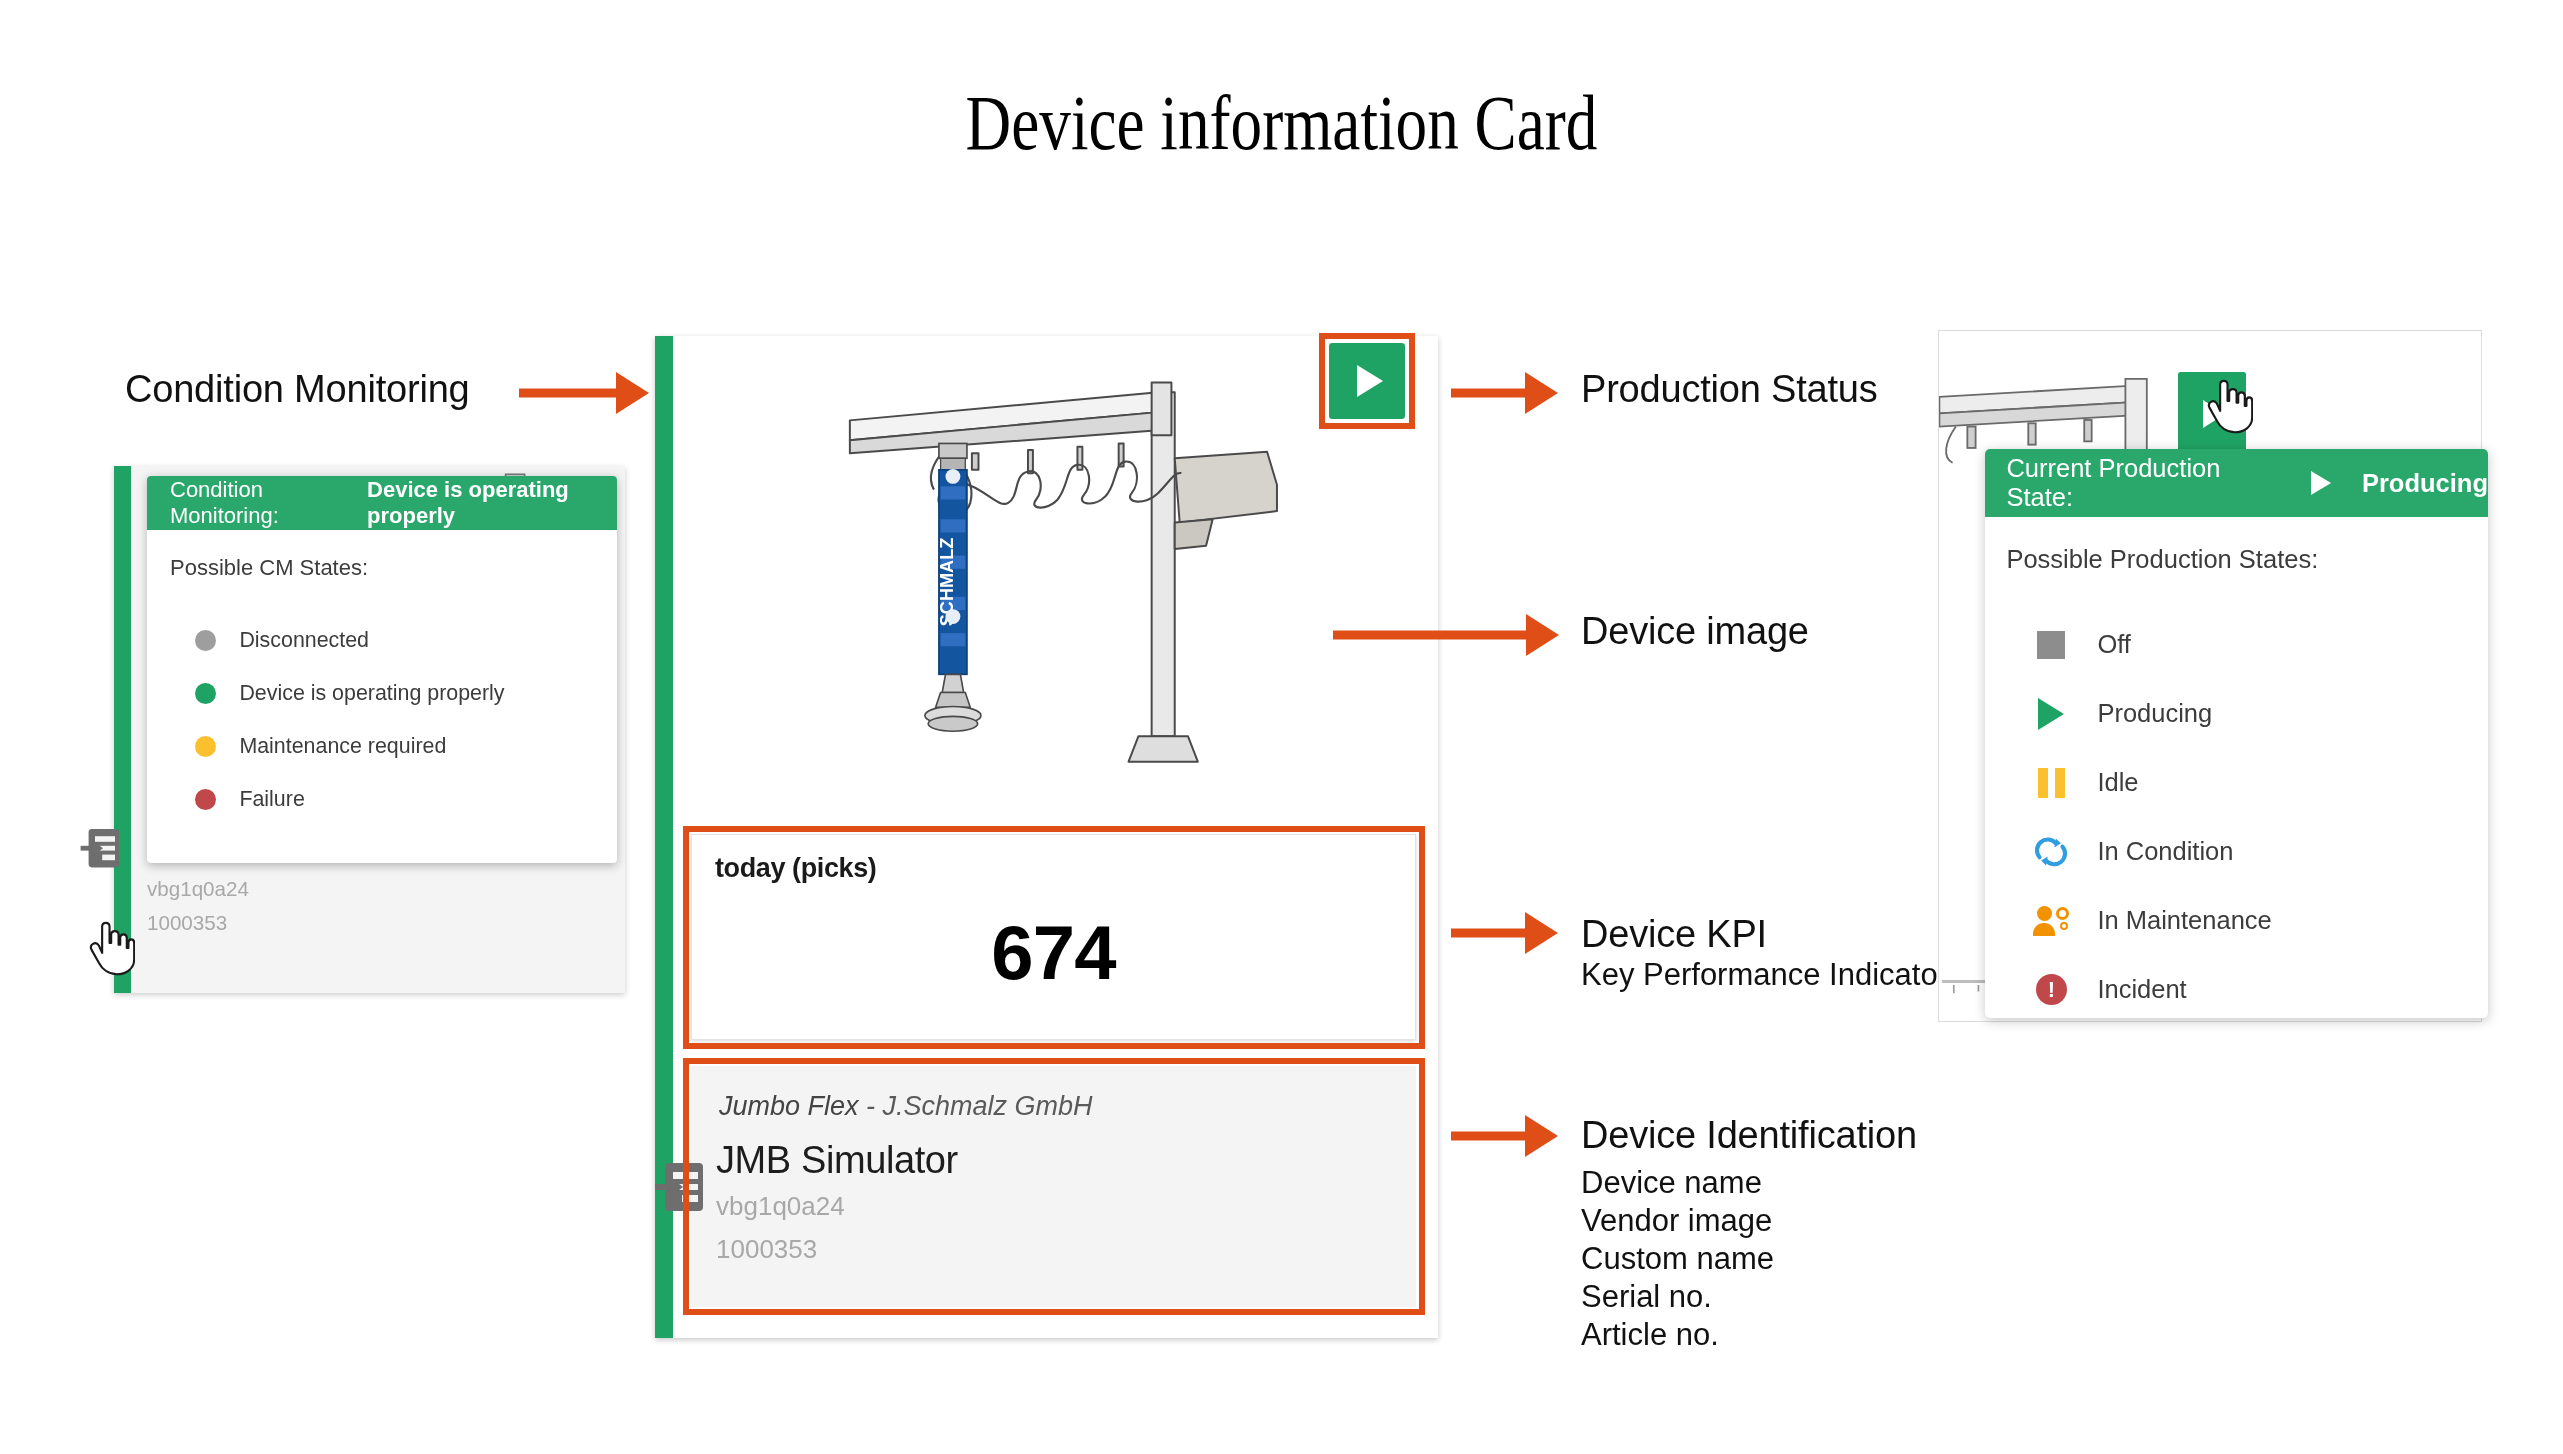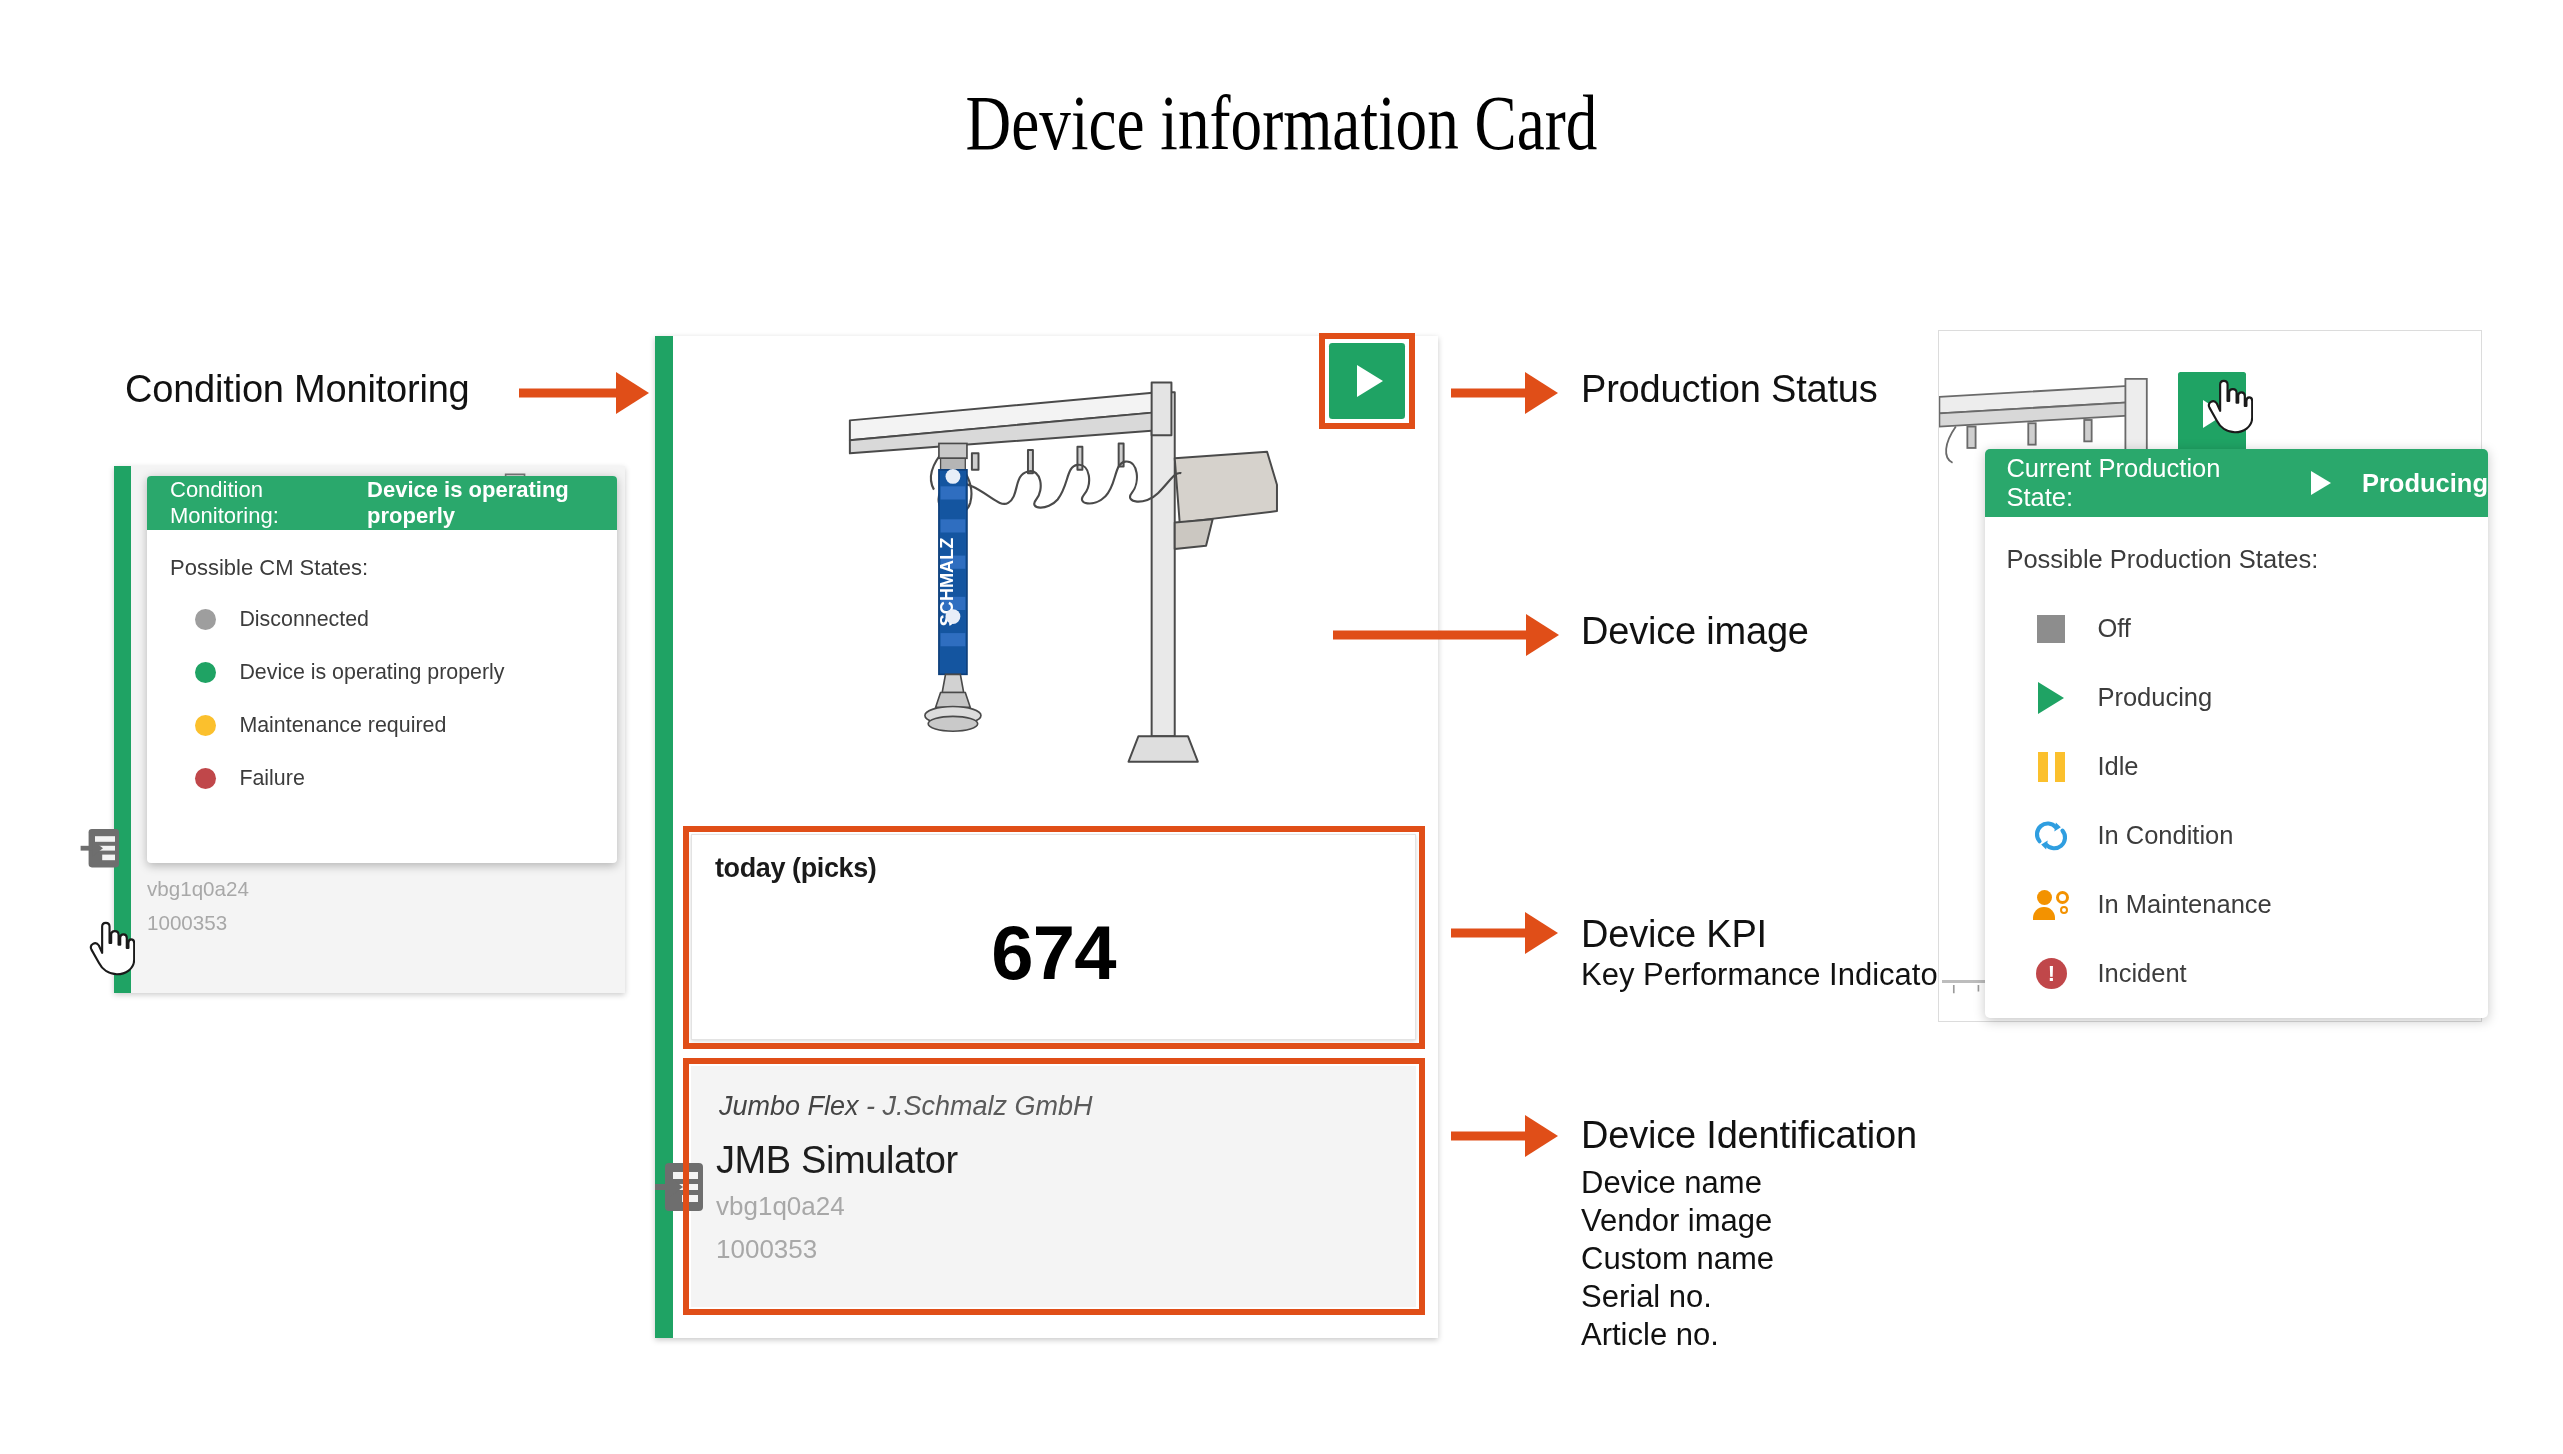--- a/index.html
+++ b/index.html
@@ -95,21 +95,21 @@
   #left-article{position:absolute;left:0;top:115px;font-size:20.6px;color:#a8a8a8;}
 
   #cm-popup{
     left:147px;top:476px;width:470px;height:387px;background:#fff;
     box-shadow:0 2.5px 10px rgba(0,0,0,.26);border-radius:4.1px;overflow:hidden;
   }
   #cm-popup .hdr{height:54px;background:#2aa86c;display:flex;align-items:center;padding-left:23px;}
   #cm-popup .hdr .k{font-size:22px;color:#fff;}
   #cm-popup .hdr .v{font-size:22px;color:#fff;font-weight:bold;margin-left:21.4px;}
   #cm-popup .body{padding:25px 0 0 23px;}
-  #cm-popup .subtitle{font-size:22px;color:#3c3c3c;margin-bottom:12px;}
+  #cm-popup .subtitle{font-size:22px;color:#3c3c3c;margin-bottom:33px;}
   .cm-row{display:flex;align-items:center;height:53px;}
   .cm-dot{width:21.4px;height:21.4px;border-radius:50%;margin-left:25px;}
   .cm-text{font-size:21.4px;color:#3c3c3c;margin-left:23px;}
 
   
   #left-cursor{left:89px;top:915px;}
 
   
   #right-card{
     left:1938px;top:330px;width:544px;height:692px;background:#fff;
@@ -127,21 +127,21 @@
 
   #prod-popup{
     left:1985px;top:449px;width:503px;height:569px;background:#fff;
     box-shadow:0 2.5px 11.5px rgba(0,0,0,.22);border-radius:5px;overflow:hidden;
   }
   #prod-popup .hdr{height:68px;background:#2aa86c;display:flex;align-items:center;padding-left:21.4px;}
   #prod-popup .hdr .k{font-size:25.5px;color:#fff;font-weight:normal;}
   #prod-popup .hdr .tri{width:0;height:0;border-top:12.4px solid transparent;border-bottom:12.4px solid transparent;border-left:20px solid #fff;margin-left:33px;}
   #prod-popup .hdr .v{font-size:25.5px;color:#fff;font-weight:bold;margin-left:31px;}
   #prod-popup .body{padding:28px 0 0 21.4px;}
-  #prod-popup .subtitle{font-size:25.5px;color:#3c3c3c;margin-bottom:20px;}
+  #prod-popup .subtitle{font-size:25.5px;color:#3c3c3c;margin-bottom:36px;}
   .ps-row{display:flex;align-items:center;height:69px;}
   .ps-ico{width:40px;margin-left:25px;display:flex;align-items:center;justify-content:center;}
   .ps-text{font-size:25.5px;color:#3c3c3c;margin-left:26px;}
   .ico-off{width:28px;height:28px;background:#8d8d8d;}
   .ico-play{width:0;height:0;border-top:16.5px solid transparent;border-bottom:16.5px solid transparent;border-left:26px solid #1fa364;}
   .ico-idle{display:flex;gap:6.6px;}
   .ico-idle i{display:block;width:10px;height:30px;background:#fbc02d;}
   .ico-maint{position:relative;width:36px;height:30px;}
   .ico-maint .head{position:absolute;left:3.3px;top:0;width:15px;height:15px;border-radius:50%;background:#f39200;}
   .ico-maint .body2{position:absolute;left:0;bottom:0;width:21.4px;height:12.4px;border-radius:10.7px 10.7px 0 0;background:#f39200;}

